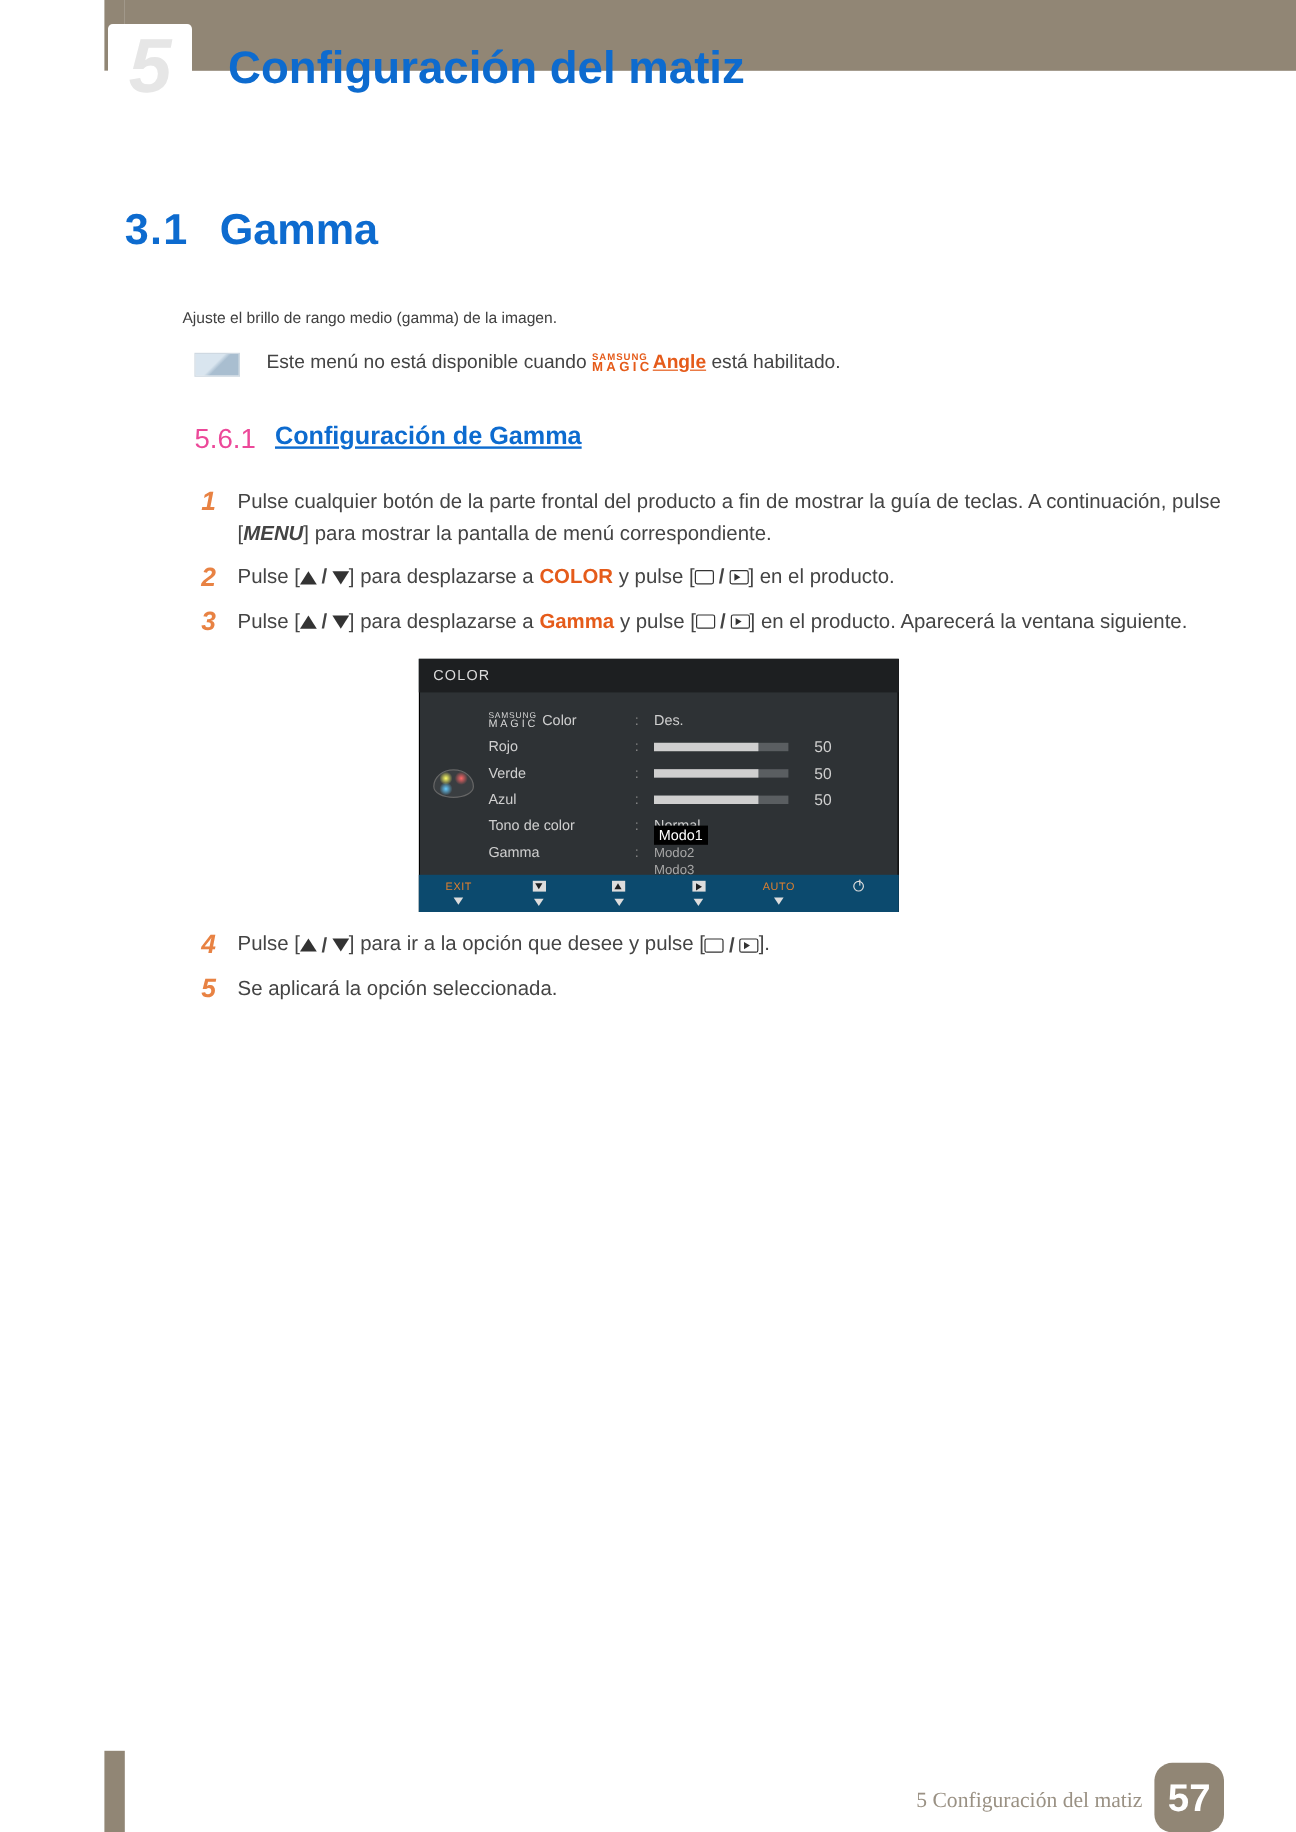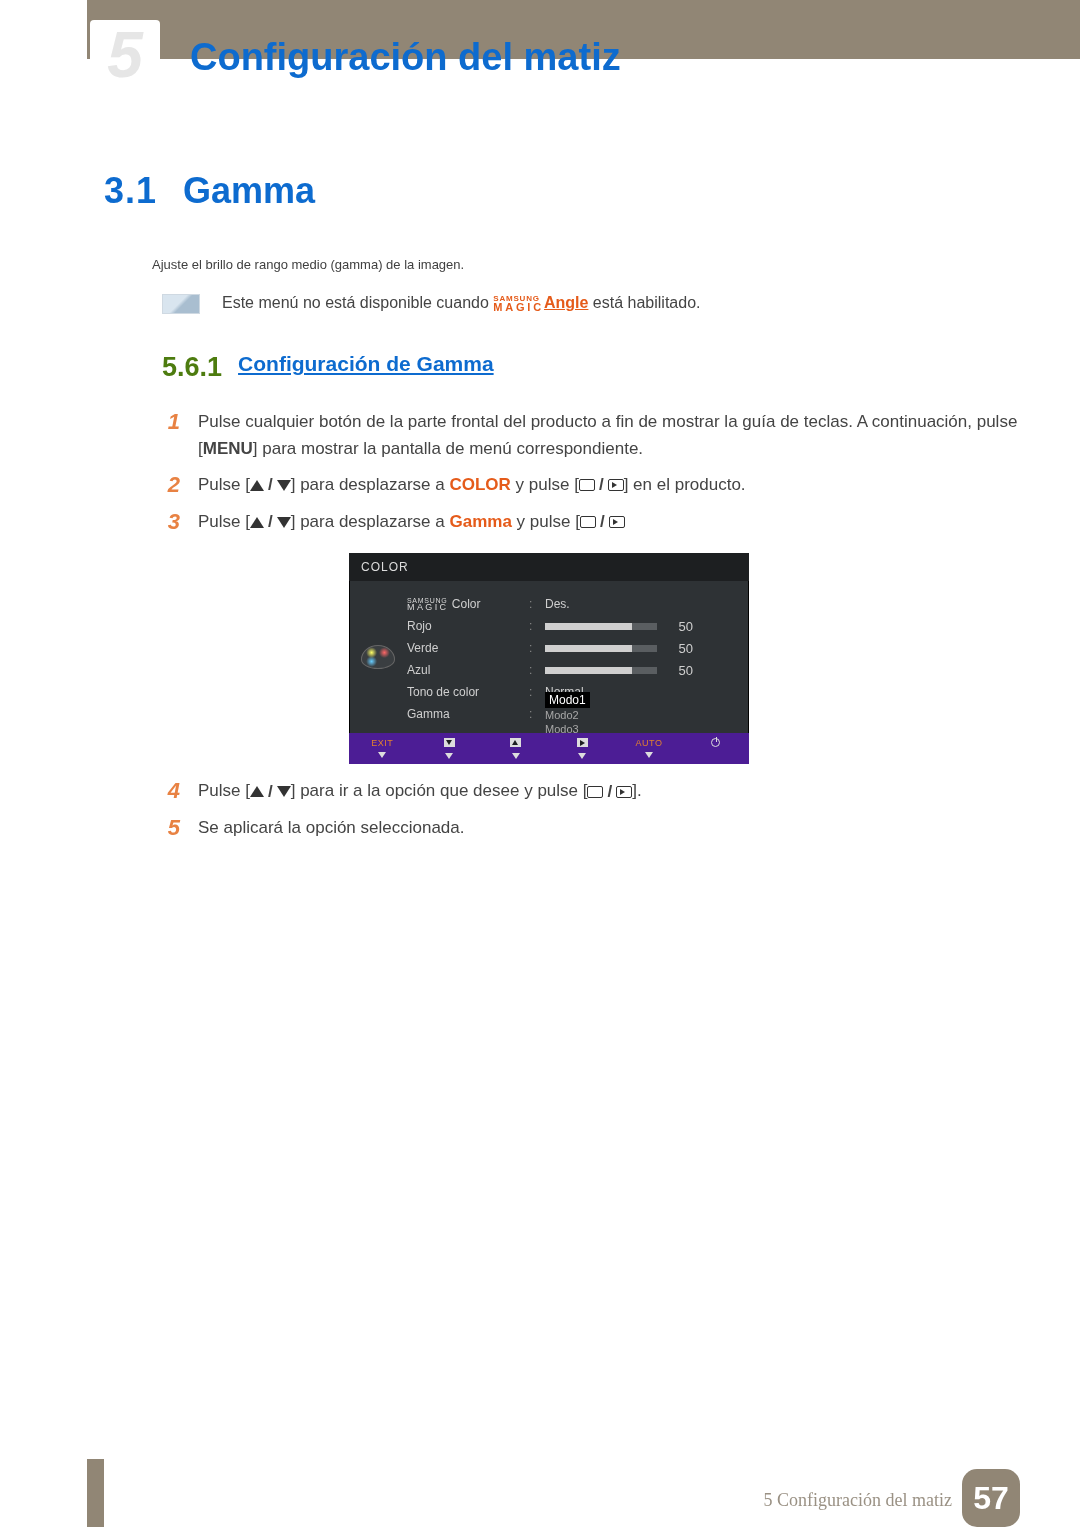--- a/index.html
+++ b/index.html
@@ -27,27 +27,27 @@
 
   .note-row { display:flex; align-items:flex-start; gap:22px; margin-left:58px; margin-bottom:38px; }
   .note-icon { width:38px; height:20px; background:linear-gradient(135deg,#d9e5ef 45%, #a9bed0 55%); border:1px solid #cfd9e2; flex:0 0 38px; }
   .note-text { font-size:16px; color:#444; }
   .magic { display:inline-block; line-height:0.85; vertical-align:middle; text-align:left; }
   .magic .t { display:block; font-size:8px; letter-spacing:0.8px; color:#e55b1a; font-weight:700;}
   .magic .b { display:block; font-size:11px; letter-spacing:2.8px; color:#e55b1a; font-weight:700;}
   .angle { color:#e55b1a; font-weight:700; text-decoration:underline; }
 
   .h2row { display:flex; gap:16px; margin-left:58px; margin-bottom:26px; }
-  .h2num { font-size:27px; color:#4d7c0f; font-weight:700; }
+  .h2num { font-size:23px; color:#ec4899; font-weight:400; }
   .h2txt { font-size:21px; color:#0d6bcf; font-weight:600;text-decoration:underline; }
 
   .step { display:flex; gap:18px; margin-left:58px; margin-bottom:10px; }
   .stepnum { font-size:22px; color:#e88243; font-style:italic; font-weight:600; width:18px; flex:0 0 18px; text-align:right; }
   .steptxt { font-size:17px; color:#444; line-height:1.55; }
-  b.menu { font-weight:700; }
+  b.menu { font-weight:700;font-style:italic; }
   b.col { color:#e55b1a; font-weight:700; }
   .navicons { display:inline-flex; align-items:center; gap:2px; vertical-align:middle;}
   .tri-up,.tri-down{ width:0;height:0;display:inline-block;}
   .tri-up{ border-left:7px solid transparent;border-right:7px solid transparent;border-bottom:11px solid #333;}
   .tri-down{ border-left:7px solid transparent;border-right:7px solid transparent;border-top:11px solid #333;}
   .slash { font-size:17px; font-weight:700; padding:0 2px;}
   .box-ic{ display:inline-block;width:16px;height:12px;border:1.8px solid #333;border-radius:2px; vertical-align:middle;}
   .box-ic.arrow::after{ content:"";display:block;margin:2px 0 0 3px;width:0;height:0;border-top:3px solid transparent;border-bottom:3px solid transparent;border-left:5px solid #333;}
 
   
@@ -63,21 +63,21 @@
   .osd-lbl { width:114px; color:#cfcfcf; }
   .osd-colon { width:8px; color:#888; }
   .osd-bar { width:112px; height:7px; background:#5a5e61; position:relative; }
   .osd-bar::after{ content:""; position:absolute; left:0; top:0; bottom:0; width:78%; background:#cfcfcf;}
   .osd-num { width:28px; text-align:right; color:#cfcfcf; font-size:13px;}
   .osd-val { color:#cfcfcf; }
   .osd-sub { padding-left:0px; color:#a7a7a7; font-size:11px; line-height:1.3; }
   .magic-w { display:inline-block; line-height:0.85; vertical-align:middle; }
   .magic-w .t { display:block; font-size:7px; letter-spacing:0.7px; color:#d8d8d8;}
   .magic-w .b { display:block; font-size:9px; letter-spacing:2.4px; color:#d8d8d8;}
-  .osd-foot { display:flex; background:#4c1d95; }
+  .osd-foot { display:flex; background:#0c4a6e; }
   .osd-foot > div { flex:1; text-align:center; padding:5px 0 3px; font-size:9px;}
   .osd-foot .lab { color:#e0802f; letter-spacing:0.5px; display:block; margin-bottom:2px;}
   .sym-box{ display:inline-block; width:11px;height:9px;background:#ddd;position:relative;}
   .sym-box .inner-down{ position:absolute;left:2px;top:2px;width:0;height:0;border-left:3.5px solid transparent;border-right:3.5px solid transparent;border-top:5px solid #1d1f21;}
   .sym-box .inner-up{ position:absolute;left:2px;top:2px;width:0;height:0;border-left:3.5px solid transparent;border-right:3.5px solid transparent;border-bottom:5px solid #1d1f21;}
   .sym-box .inner-right{ position:absolute;left:3px;top:1.5px;width:0;height:0;border-top:3px solid transparent;border-bottom:3px solid transparent;border-left:5px solid #1d1f21;}
   .tri-down-w{ display:inline-block;width:0;height:0;border-left:4px solid transparent;border-right:4px solid transparent;border-top:6px solid #ddd;}
   .pwr{ display:inline-block;width:9px;height:9px;border:1.2px solid #ddd;border-radius:50%;position:relative;}
   .pwr::after{content:"";position:absolute;left:3.5px;top:-2px;width:1.2px;height:5px;background:#ddd;}
 
@@ -138,21 +138,21 @@
   <div class="step">
     <div class="stepnum">3</div>
     <div class="steptxt"><span>Pulse [</span><span class="navicons">
           <span class="tri-up"></span>
           <span class="slash">/</span>
           <span class="tri-down"></span>
         </span><span>] para desplazarse a </span><b class="col">Gamma</b><span> y pulse [</span><span class="navicons">
           <span class="box-ic"></span>
           <span class="slash">/</span>
           <span class="box-ic arrow"></span>
-        </span></div>
+        </span><span>] en el producto. Aparecerá la ventana siguiente.</span></div>
   </div>
 
   <div class="osd-wrap">
     <div class="osd">
       <div class="osd-title">COLOR</div>
       <div class="osd-body">
         <div class="osd-iconcol">
             <div class="pal"></div>
           </div>
         <div class="osd-list">

